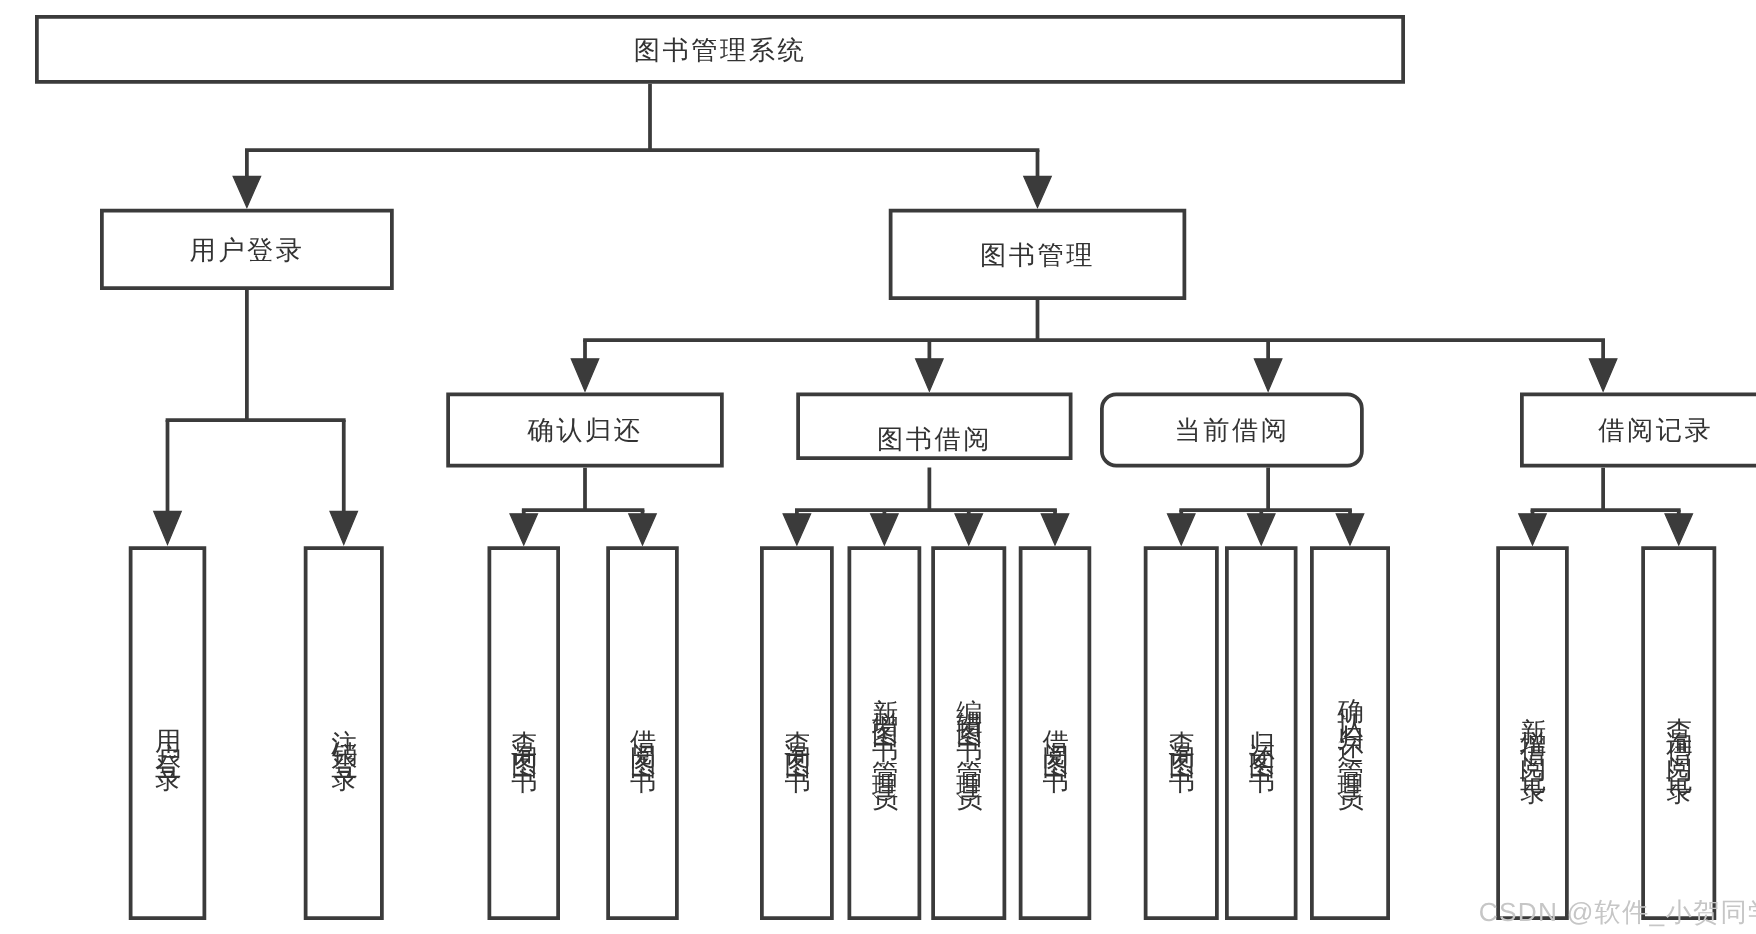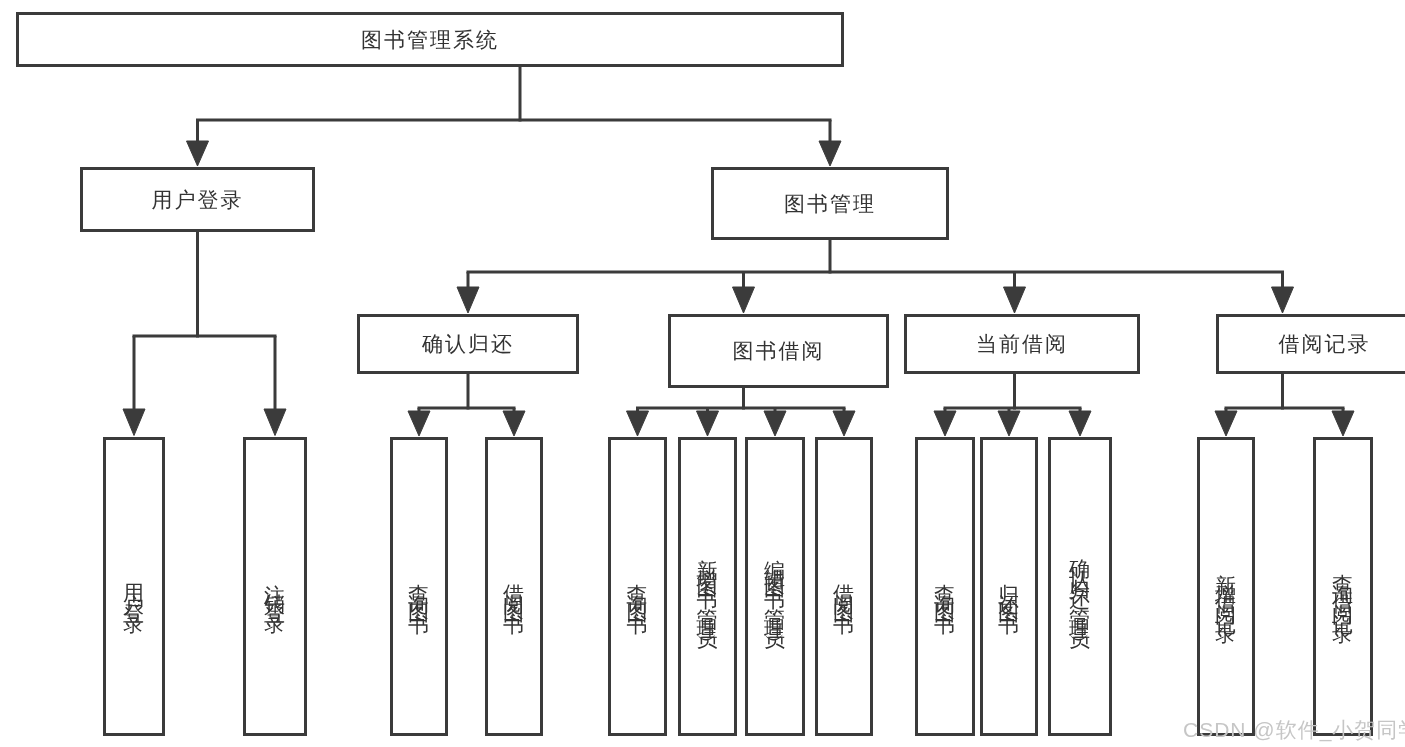--- a/index.html
+++ b/index.html
@@ -37,26 +37,26 @@
   }
   .v-node span {
     writing-mode: vertical-rl;
     text-orientation: mixed;
     font-size: 21px;
     letter-spacing: 10px;
     line-height: 1.0;
     white-space: nowrap;
   }
   
-  .n-root  { left: 16px;  top: 12px;  width: 828px; height: 55px; }
+  .n-root  { left: 28px;  top: 12px;  width: 1096px; height: 55px; }
   .n-ul    { left: 80px;  top: 167px; width: 235px;  height: 65px; }
   .n-bm    { left: 711px; top: 167px; width: 238px;  height: 73px; }
   .n-nbr   { left: 357px; top: 314px; width: 222px;  height: 60px; }
-  .n-bb    { left: 668px; top: 314px; width: 221px;  height: 74px; }
-  .n-cb    { left: 904px; top: 314px; width: 236px;  height: 60px; }
+  .n-bb    { left: 637px; top: 314px; width: 221px;  height: 54px; align-items: flex-end; }
+  .n-cb    { left: 880px; top: 314px; width: 211px;  height: 60px; border-radius: 13px; }
   .n-br    { left: 1216px; top: 314px; width: 217px; height: 60px; }
   .leaf    { top: 437px; height: 299px; }
   .n-ul1   { left: 103px;  width: 62px; }
   .n-ul2   { left: 243px;  width: 64px; }
   .n-nbr1  { left: 390px;  width: 58px; }
   .n-nbr2  { left: 485px;  width: 58px; }
   .n-bb1   { left: 608px;  width: 59px; }
   .n-bb2   { left: 678px;  width: 59px; }
   .n-bb3   { left: 745px;  width: 60px; }
   .n-bb4   { left: 815px;  width: 58px; }

